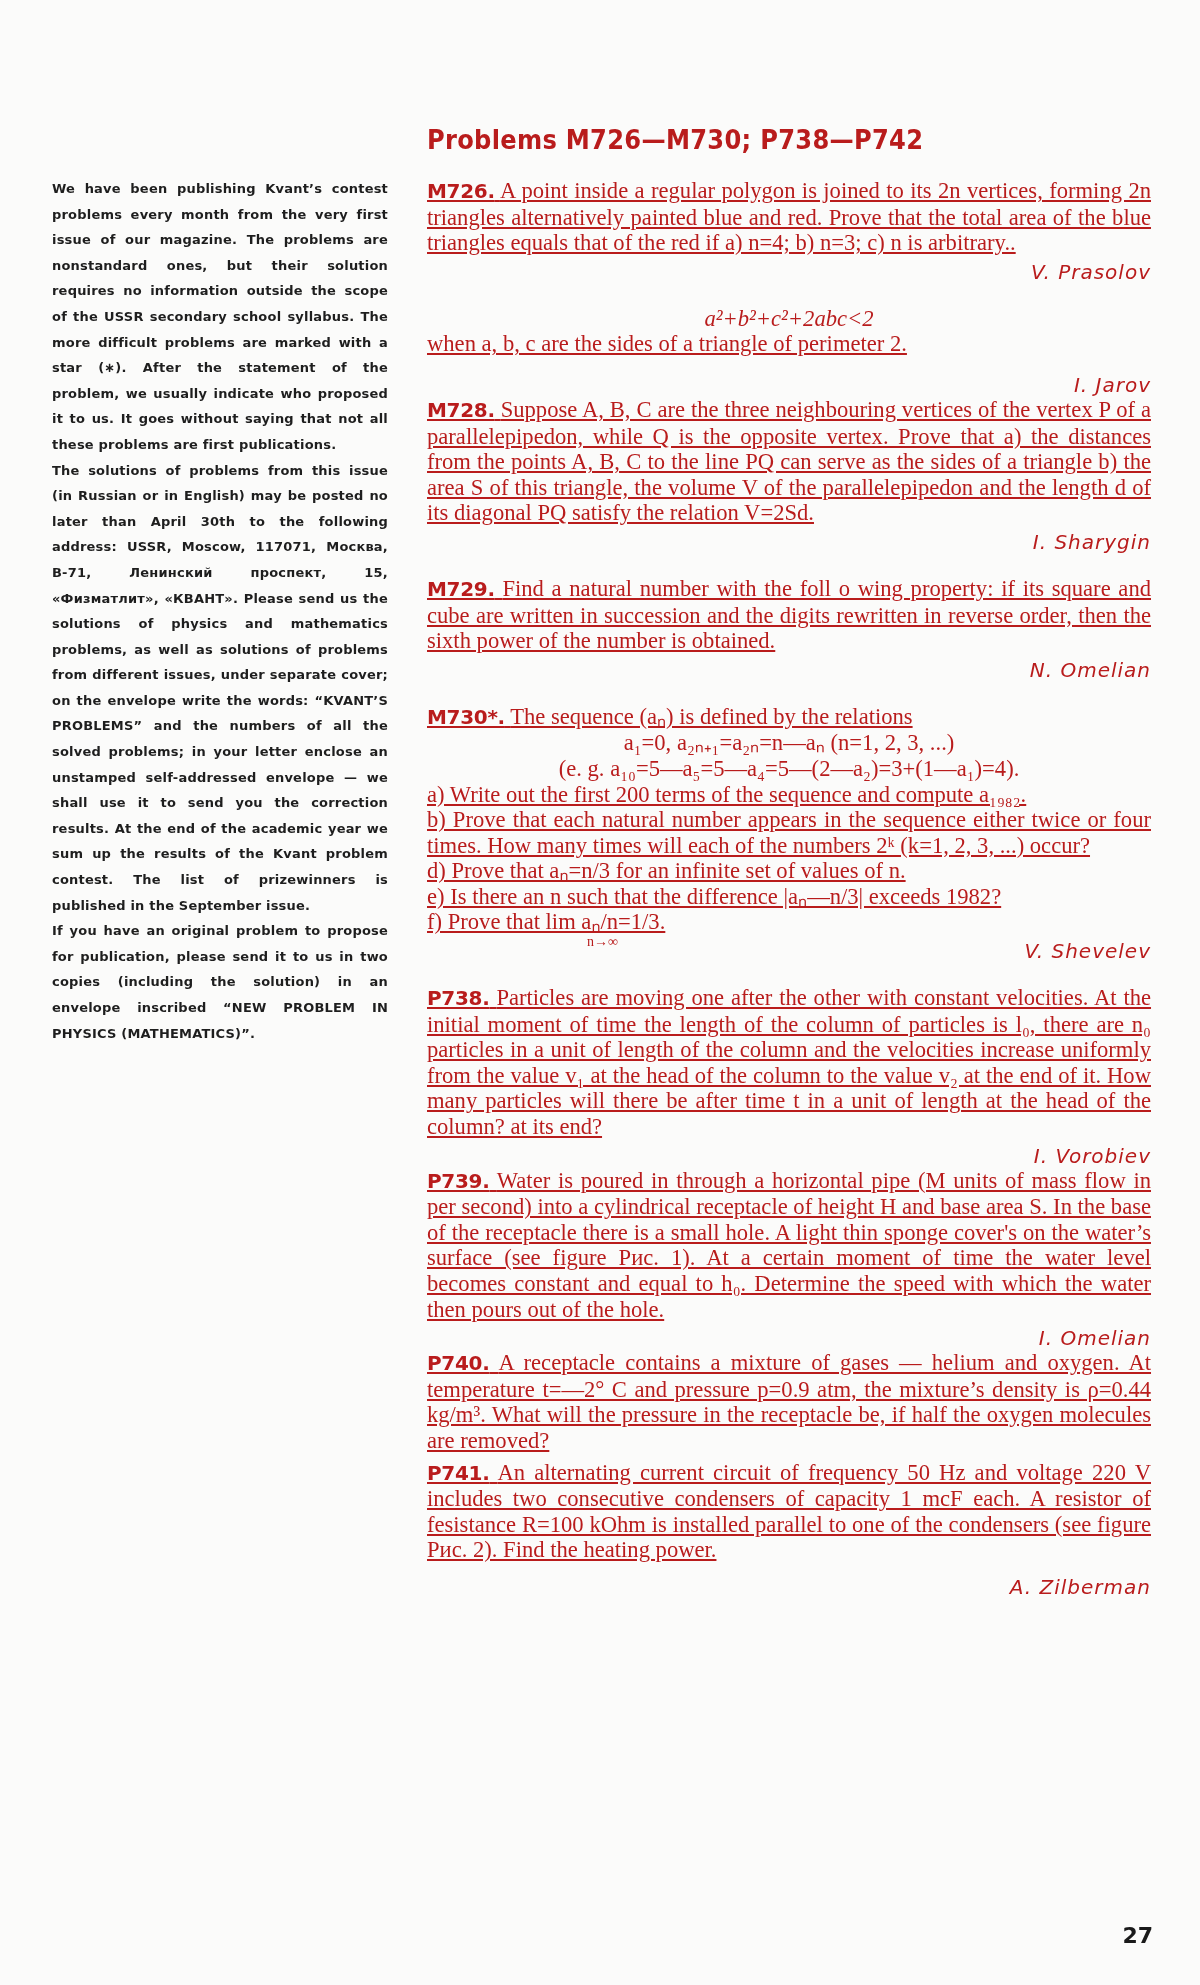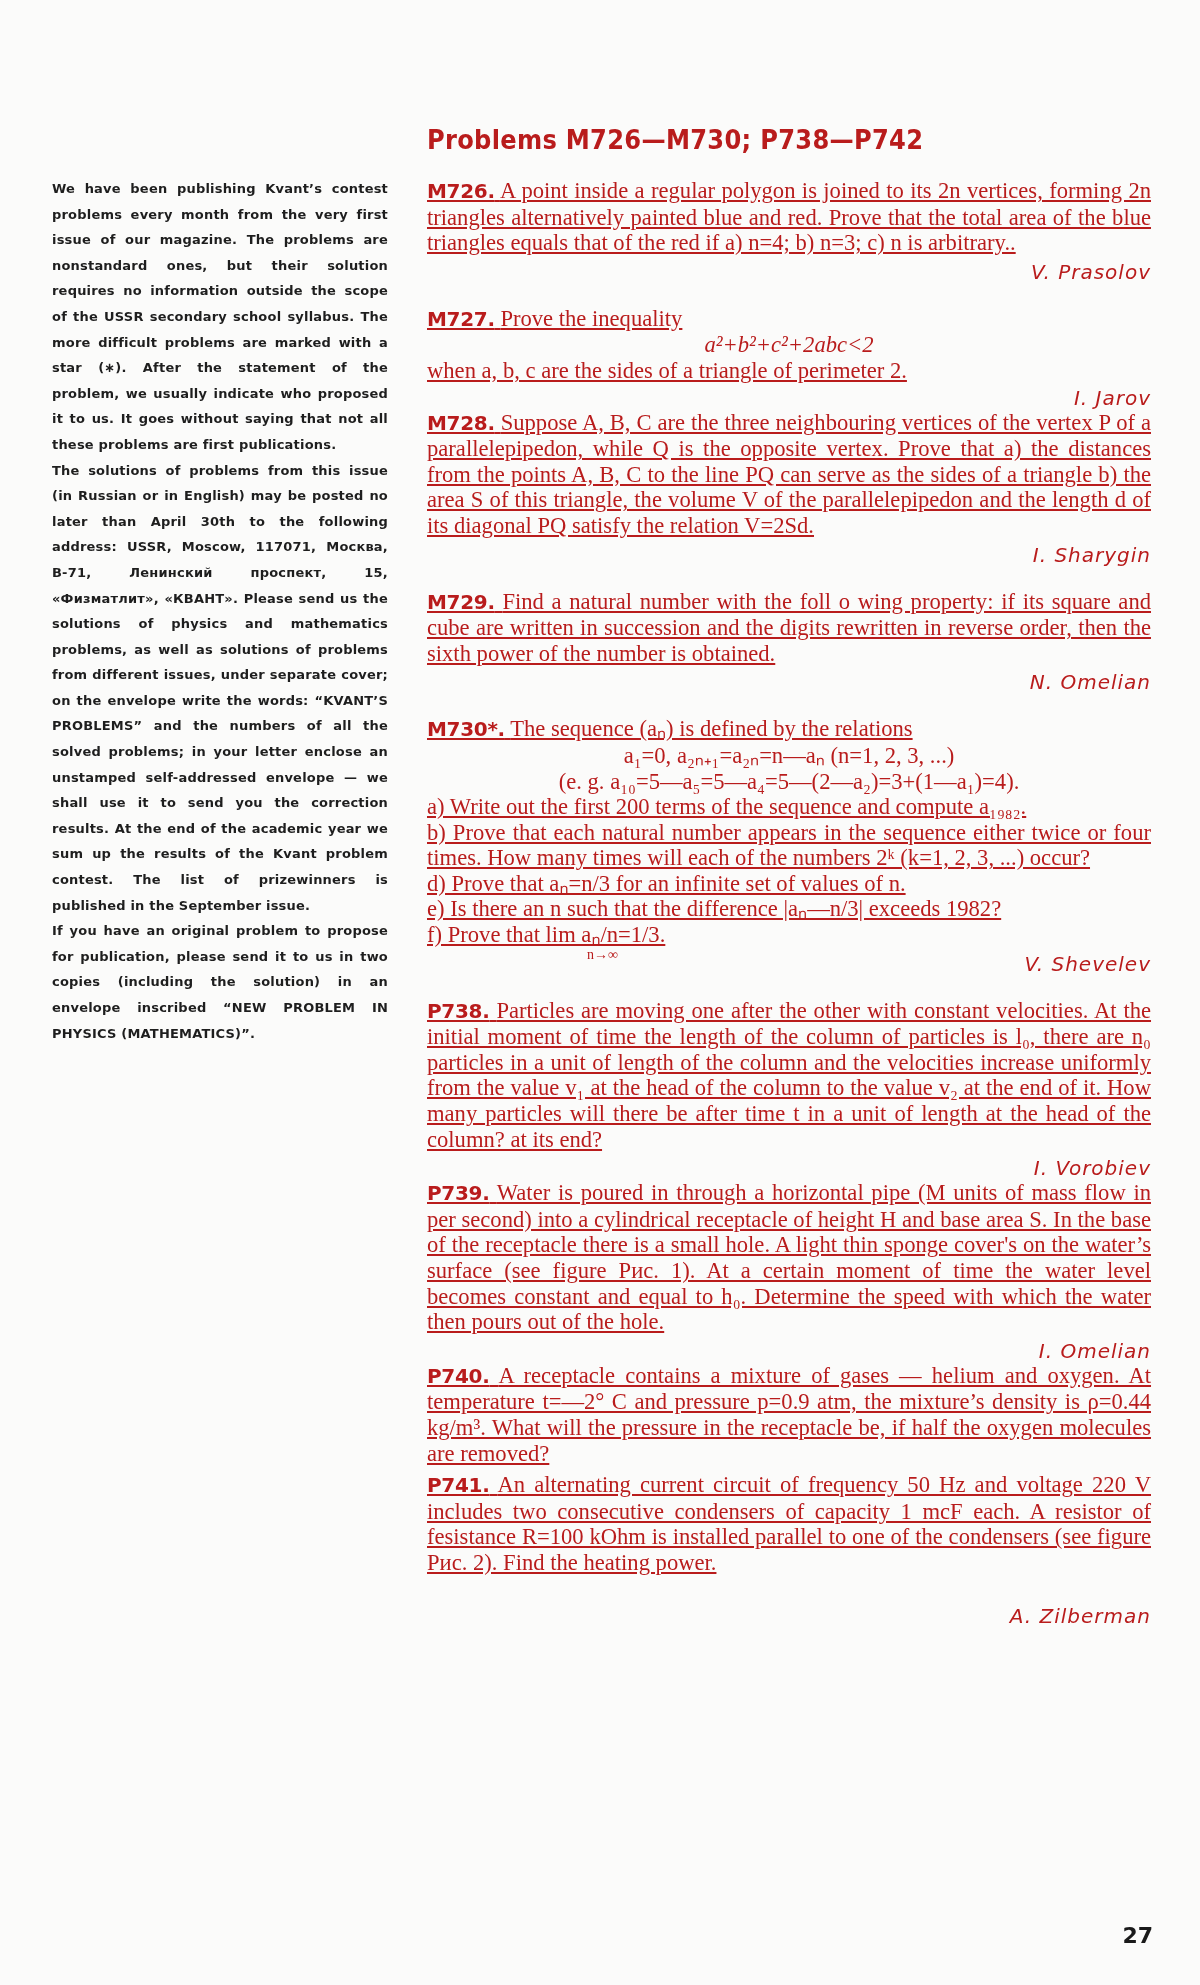--- a/index.html
+++ b/index.html
@@ -97,27 +97,23 @@
     <div class="problem">
       <div class="body">
         <span class="pid">M726.</span>
         <span>A point inside a regular polygon is joined to its 2n vertices, forming 2n triangles alternatively painted blue and red. Prove that the total area of the blue triangles equals that of the red if a) n=4; b) n=3; c) n is arbitrary..</span>
       </div>
       <div class="author">V. Prasolov</div>
     </div>
     <div class="gap-lg"></div>
 
     <div class="problem">
-      <div class="body">
-        <span class="pid">M727.</span>
-        <span>Prove the inequality</span>
-      </div>
       <div class="center-line" style="font-style: italic;">a²+b²+c²+2abc&lt;2</div>
       <div class="body">when a, b, c are the sides of a triangle of perimeter 2.</div>
-      <div class="author" style="margin-top:2px;">I. Jarov</div>
+      <div class="author" style="margin-top:16px;">I. Jarov</div>
     </div>
 
     <div class="problem">
       <div class="body">
         <span class="pid">M728.</span>
         <span>Suppose A, B, C are the three neighbouring vertices of the vertex P of a parallelepipedon, while Q is the opposite vertex. Prove that a) the distances from the points A, B, C to the line PQ can serve as the sides of a triangle b) the area S of this triangle, the volume V of the parallelepipedon and the length d of its diagonal PQ satisfy the relation V=2Sd.</span>
       </div>
       <div class="author">I. Sharygin</div>
     </div>
     <div class="gap-lg"></div>
@@ -170,18 +166,18 @@
         <span>A receptacle contains a mixture of gases — helium and oxygen. At temperature t=—2° C and pressure p=0.9 atm, the mixture’s density is ρ=0.44 kg/m³. What will the pressure in the receptacle be, if half the oxygen molecules are removed?</span>
       </div>
     </div>
     <div class="gap-sm"></div>
 
     <div class="problem">
       <div class="body">
         <span class="pid">P741.</span>
         <span>An alternating current circuit of frequency 50 Hz and voltage 220 V includes two consecutive condensers of capacity 1 mcF each. A resistor of fesistance R=100 kOhm is installed parallel to one of the condensers (see figure Рис. 2). Find the heating power.</span>
       </div>
-      <div class="author" style="margin-top:28px;">A. Zilberman</div>
+      <div class="author" style="margin-top:12px;">A. Zilberman</div>
     </div>
   </div>
 
   <div class="page-number">27</div>
 </div>
 
 </body></html>

